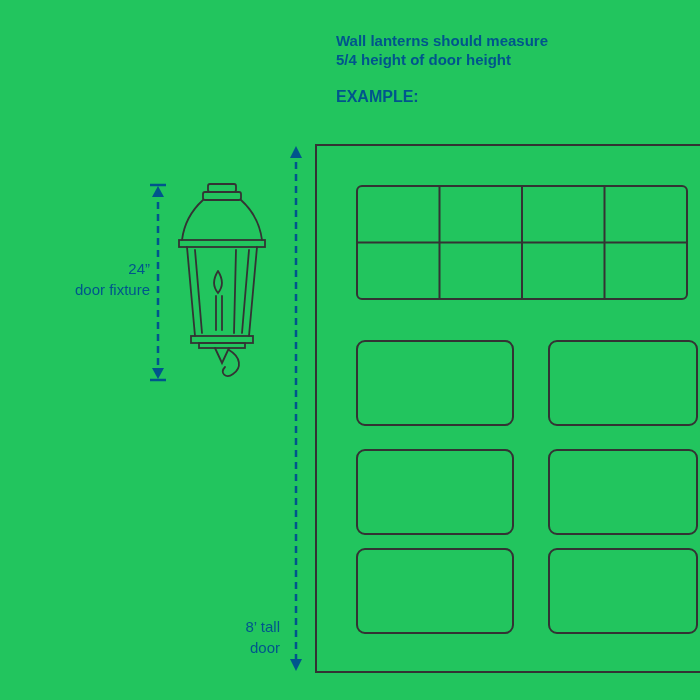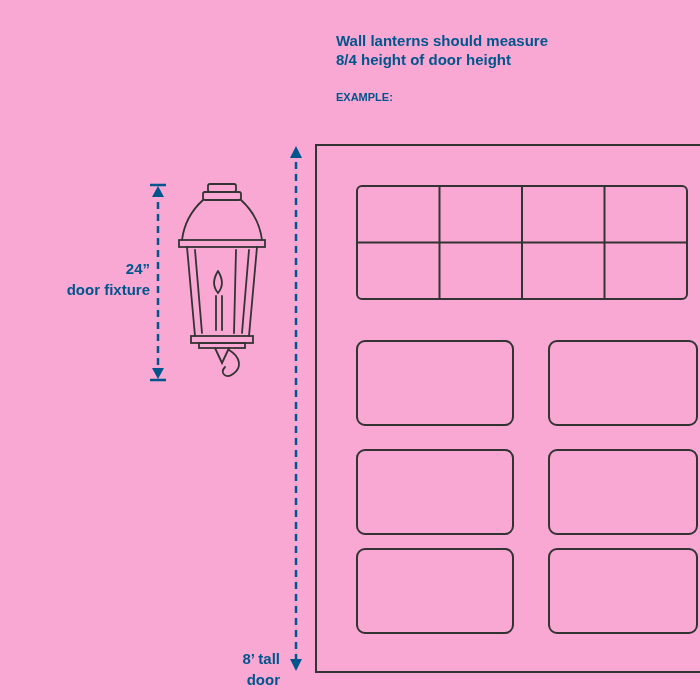--- a/index.html
+++ b/index.html
@@ -3,57 +3,57 @@
 <meta charset="utf-8">
 <style>
   :root{
     --accent:#00558C;
     --line:#333333;
   }
   html,body{margin:0;padding:0;background:#ffffff;}
   .page{
     position:relative;
     width:700px;height:700px;
-    background:#f9a8d4;
+    background:#22c55e;
     font-family:"Liberation Sans", sans-serif;
     overflow:hidden;
   }
   .diagram-svg{position:absolute;left:0;top:0;}
   .ink{stroke:var(--line);fill:none;}
   .accent-stroke{stroke:var(--accent);fill:none;}
   .accent-fill{fill:var(--accent);stroke:none;}
   .note{
     position:absolute;
     color:var(--accent);
   }
   .headline{
     left:336px;top:31px;
     font-size:15px;line-height:19px;font-weight:600;
   }
   .example{
     left:336px;top:88px;
-    font-size:11px;line-height:18px;font-weight:700;
+    font-size:16px;line-height:18px;font-weight:700;
   }
   .measure-label{
     position:absolute;
     color:var(--accent);
-    font-size:15px;line-height:21px;font-weight:700;
+    font-size:15px;line-height:21px;font-weight:400;
     text-align:right;
   }
   .fixture-label{left:52px;top:258px;width:98px;}
-  .door-label{left:200px;top:616px;width:80px;margin-top:32px;}
+  .door-label{left:200px;top:616px;width:80px;}
 </style>
 </head>
 <body>
 
 <div class="page">
 
   <div class="note headline">
     <div>Wall lanterns should measure</div>
-    <div>8/4 height of door height</div>
+    <div>5/4 height of door height</div>
   </div>
 
   <div class="note example">
     <div>EXAMPLE:</div>
   </div>
 
   <div class="measure-label fixture-label">
     <div>24”</div>
     <div>door fixture</div>
   </div>

